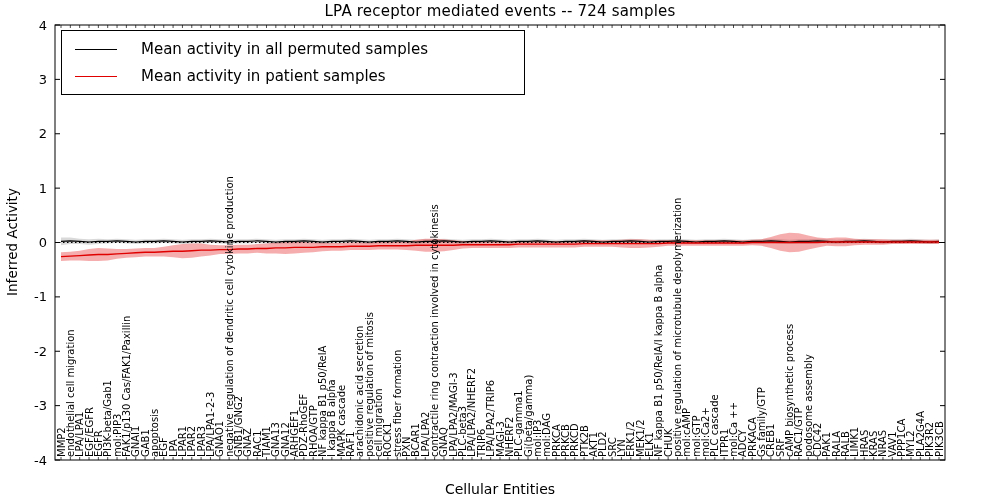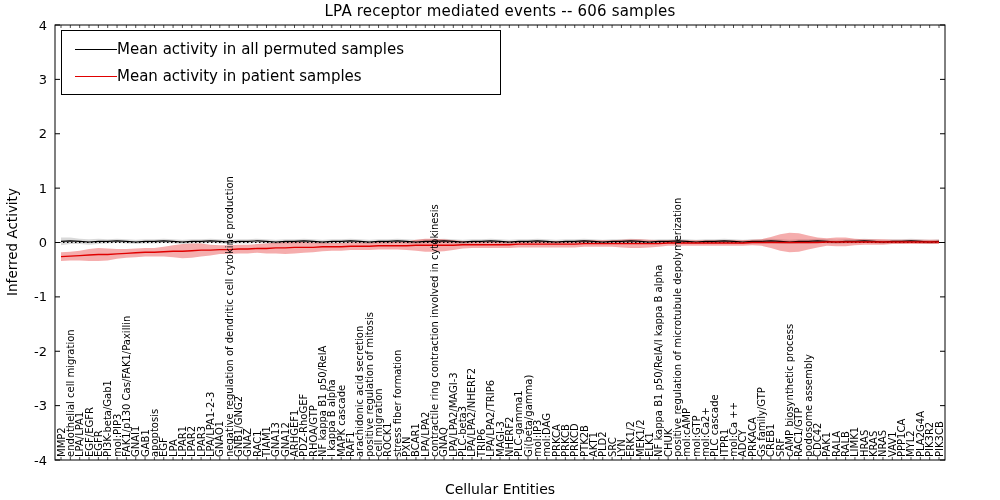--- a/index.html
+++ b/index.html
@@ -16,21 +16,21 @@
     position:absolute;left:12px;top:242px;font-size:13.5px;white-space:nowrap;
     transform:translate(-50%,-50%) rotate(-90deg);
   }
   .xlabel{
     position:absolute;top:481px;left:0;right:0;text-align:center;font-size:14px;
   }
   .legend{
     position:absolute;left:61px;top:30px;background:#ffffff;border:1px solid #000;
     padding:9px 96px 9px 13px;display:flex;flex-direction:column;gap:9px;
   }
-  .legend-row{display:flex;align-items:center;gap:0;}
+  .legend-row{display:flex;align-items:center;gap:24px;}
   .legend-line{display:inline-block;width:42px;height:0;border-top:1.6px solid #000;}
   .legend-label{font-size:15px;white-space:nowrap;}
 </style>
 </head>
 <body>
 
 <div class="figure">
   <svg id="plot" class="chart-svg" width="1000" height="500">
       <path d="M61.0,237.6 L70.3,237.6 L79.7,238.7 L89.0,239.2 L98.4,238.7 L107.7,239.2 L117.0,238.7 L126.4,239.2 L135.7,239.8 L145.1,239.2 L154.4,239.2 L163.7,238.7 L173.1,239.2 L182.4,239.8 L191.8,239.2 L201.1,239.2 L210.4,238.7 L219.8,239.2 L229.1,239.8 L238.5,239.2 L247.8,239.2 L257.1,238.7 L266.5,239.2 L275.8,239.8 L285.2,239.2 L294.5,239.2 L303.9,238.7 L313.2,239.2 L322.5,239.8 L331.9,239.2 L341.2,239.2 L350.6,238.7 L359.9,239.2 L369.2,239.8 L378.6,239.2 L387.9,239.2 L397.3,238.7 L406.6,239.2 L415.9,239.8 L425.3,239.2 L434.6,239.2 L444.0,238.7 L453.3,239.2 L462.6,239.8 L472.0,239.2 L481.3,239.2 L490.7,238.7 L500.0,239.2 L509.3,239.8 L518.7,239.2 L528.0,239.2 L537.4,238.7 L546.7,239.2 L556.0,239.8 L565.4,239.2 L574.7,239.2 L584.1,238.7 L593.4,239.2 L602.7,239.8 L612.1,239.2 L621.4,239.2 L630.8,238.7 L640.1,239.2 L649.4,239.8 L658.8,239.2 L668.1,239.2 L677.5,238.7 L686.8,239.2 L696.1,239.8 L705.5,239.2 L714.8,239.2 L724.2,238.7 L733.5,239.2 L742.9,239.8 L752.2,239.2 L761.5,239.2 L770.9,238.7 L780.2,239.2 L789.6,239.8 L798.9,239.2 L808.2,239.2 L817.6,238.7 L826.9,239.2 L836.3,239.8 L845.6,239.2 L854.9,239.2 L864.3,238.7 L873.6,239.2 L883.0,239.8 L892.3,239.2 L901.6,239.2 L911.0,238.7 L920.3,239.2 L929.7,239.8 L939.0,239.2 L939.0,243.6 L929.7,244.1 L920.3,243.6 L911.0,243.0 L901.6,243.6 L892.3,243.6 L883.0,244.1 L873.6,243.6 L864.3,243.0 L854.9,243.6 L845.6,243.6 L836.3,244.1 L826.9,243.6 L817.6,243.0 L808.2,243.6 L798.9,243.6 L789.6,244.1 L780.2,243.6 L770.9,243.0 L761.5,243.6 L752.2,243.6 L742.9,244.1 L733.5,243.6 L724.2,243.0 L714.8,243.6 L705.5,243.6 L696.1,244.1 L686.8,243.6 L677.5,243.0 L668.1,243.6 L658.8,243.6 L649.4,244.1 L640.1,243.6 L630.8,243.0 L621.4,243.6 L612.1,243.6 L602.7,244.1 L593.4,243.6 L584.1,243.0 L574.7,243.6 L565.4,243.6 L556.0,244.1 L546.7,243.6 L537.4,243.0 L528.0,243.6 L518.7,243.6 L509.3,244.1 L500.0,243.6 L490.7,243.0 L481.3,243.6 L472.0,243.6 L462.6,244.1 L453.3,243.6 L444.0,243.0 L434.6,243.6 L425.3,243.6 L415.9,244.1 L406.6,243.6 L397.3,243.0 L387.9,243.6 L378.6,243.6 L369.2,244.1 L359.9,243.6 L350.6,243.0 L341.2,243.6 L331.9,243.6 L322.5,244.1 L313.2,243.6 L303.9,243.0 L294.5,243.6 L285.2,243.6 L275.8,244.1 L266.5,243.6 L257.1,243.0 L247.8,243.6 L238.5,243.6 L229.1,244.1 L219.8,243.6 L210.4,243.0 L201.1,243.6 L191.8,243.6 L182.4,244.1 L173.1,243.6 L163.7,243.0 L154.4,243.6 L145.1,243.6 L135.7,244.1 L126.4,243.6 L117.0,243.0 L107.7,243.6 L98.4,244.1 L89.0,244.7 L79.7,244.1 L70.3,244.1 L61.0,245.2 Z" fill="#000000" fill-opacity="0.15" stroke="none"></path>
       <path d="M61.0,252.3 L70.3,251.7 L79.7,250.7 L89.0,249.0 L98.4,247.9 L107.7,248.5 L117.0,249.0 L126.4,249.0 L135.7,248.5 L145.1,247.9 L154.4,247.9 L163.7,246.8 L173.1,245.2 L182.4,244.1 L191.8,243.6 L201.1,243.6 L210.4,244.7 L219.8,245.2 L229.1,245.2 L238.5,244.7 L247.8,244.7 L257.1,244.1 L266.5,243.6 L275.8,242.5 L285.2,242.0 L294.5,241.4 L303.9,242.0 L313.2,242.5 L322.5,242.5 L331.9,243.0 L341.2,243.0 L350.6,242.5 L359.9,242.5 L369.2,242.5 L378.6,242.0 L387.9,242.0 L397.3,242.0 L406.6,241.4 L415.9,239.8 L425.3,238.7 L434.6,238.7 L444.0,239.2 L453.3,240.3 L462.6,240.9 L472.0,241.4 L481.3,241.4 L490.7,241.4 L500.0,241.4 L509.3,241.4 L518.7,240.9 L528.0,240.9 L537.4,240.9 L546.7,240.9 L556.0,240.9 L565.4,240.9 L574.7,240.9 L584.1,240.3 L593.4,240.3 L602.7,240.3 L612.1,240.3 L621.4,239.8 L630.8,239.2 L640.1,239.2 L649.4,239.8 L658.8,240.3 L668.1,240.3 L677.5,240.3 L686.8,240.3 L696.1,240.3 L705.5,240.3 L714.8,240.3 L724.2,240.3 L733.5,240.3 L742.9,240.3 L752.2,239.8 L761.5,239.2 L770.9,237.1 L780.2,234.3 L789.6,232.7 L798.9,233.3 L808.2,235.4 L817.6,237.6 L826.9,238.2 L836.3,237.6 L845.6,237.6 L854.9,238.7 L864.3,239.2 L873.6,239.2 L883.0,239.2 L892.3,239.8 L901.6,239.8 L911.0,239.8 L920.3,239.8 L929.7,239.8 L939.0,239.8 L939.0,244.1 L929.7,244.1 L920.3,244.1 L911.0,244.1 L901.6,244.1 L892.3,244.1 L883.0,244.7 L873.6,244.7 L864.3,244.7 L854.9,245.2 L845.6,246.3 L836.3,246.3 L826.9,245.8 L817.6,247.4 L808.2,249.6 L798.9,251.7 L789.6,252.3 L780.2,250.7 L770.9,247.9 L761.5,245.8 L752.2,245.2 L742.9,245.8 L733.5,245.8 L724.2,245.8 L714.8,245.8 L705.5,245.8 L696.1,245.8 L686.8,245.8 L677.5,245.8 L668.1,245.8 L658.8,246.8 L649.4,247.4 L640.1,247.9 L630.8,247.9 L621.4,247.4 L612.1,246.8 L602.7,246.8 L593.4,246.8 L584.1,246.8 L574.7,247.4 L565.4,247.4 L556.0,247.4 L546.7,247.4 L537.4,247.4 L528.0,247.4 L518.7,247.4 L509.3,247.9 L500.0,247.9 L490.7,247.9 L481.3,247.9 L472.0,247.9 L462.6,248.5 L453.3,250.1 L444.0,251.2 L434.6,251.7 L425.3,251.7 L415.9,250.7 L406.6,250.1 L397.3,249.6 L387.9,249.6 L378.6,249.6 L369.2,250.1 L359.9,250.1 L350.6,250.1 L341.2,250.7 L331.9,250.7 L322.5,251.2 L313.2,252.3 L303.9,252.8 L294.5,253.4 L285.2,253.9 L275.8,253.4 L266.5,253.4 L257.1,252.8 L247.8,253.4 L238.5,253.4 L229.1,253.9 L219.8,253.9 L210.4,255.6 L201.1,256.6 L191.8,257.7 L182.4,258.3 L173.1,257.2 L163.7,256.6 L154.4,256.6 L145.1,256.6 L135.7,257.2 L126.4,257.7 L117.0,258.8 L107.7,260.4 L98.4,261.0 L89.0,261.0 L79.7,260.4 L70.3,260.4 L61.0,261.0 Z" fill="#e00000" fill-opacity="0.32" stroke="none"></path>
@@ -345,21 +345,21 @@
       <text x="47" y="133.75" font-size="13" fill="#000" text-anchor="end" dominant-baseline="central" font-family="&quot;DejaVu Sans&quot;,&quot;Liberation Sans&quot;,sans-serif">2</text>
       <line x1="55" y1="79.375" x2="60" y2="79.375" stroke="#000" stroke-width="1"></line>
       <line x1="940" y1="79.375" x2="945" y2="79.375" stroke="#000" stroke-width="1"></line>
       <text x="47" y="79.375" font-size="13" fill="#000" text-anchor="end" dominant-baseline="central" font-family="&quot;DejaVu Sans&quot;,&quot;Liberation Sans&quot;,sans-serif">3</text>
       <line x1="55" y1="25" x2="60" y2="25" stroke="#000" stroke-width="1"></line>
       <line x1="940" y1="25" x2="945" y2="25" stroke="#000" stroke-width="1"></line>
       <text x="47" y="25" font-size="13" fill="#000" text-anchor="end" dominant-baseline="central" font-family="&quot;DejaVu Sans&quot;,&quot;Liberation Sans&quot;,sans-serif">4</text>
       <rect x="55" y="25" width="890" height="435" fill="none" stroke="#000" stroke-width="1"></rect>
     </svg>
 
-  <div class="title">LPA receptor mediated events -- 606 samples</div>
+  <div class="title">LPA receptor mediated events -- 724 samples</div>
   <div class="ylabel">Inferred Activity</div>
   <div class="xlabel">Cellular Entities</div>
 
   <div class="legend">
     <div class="legend-row">
       <span class="legend-line" style="border-top-color: rgb(0, 0, 0);"></span>
       <span class="legend-label">Mean activity in all permuted samples</span>
     </div>
     <div class="legend-row">
       <span class="legend-line" style="border-top-color: rgb(224, 0, 0);"></span>

